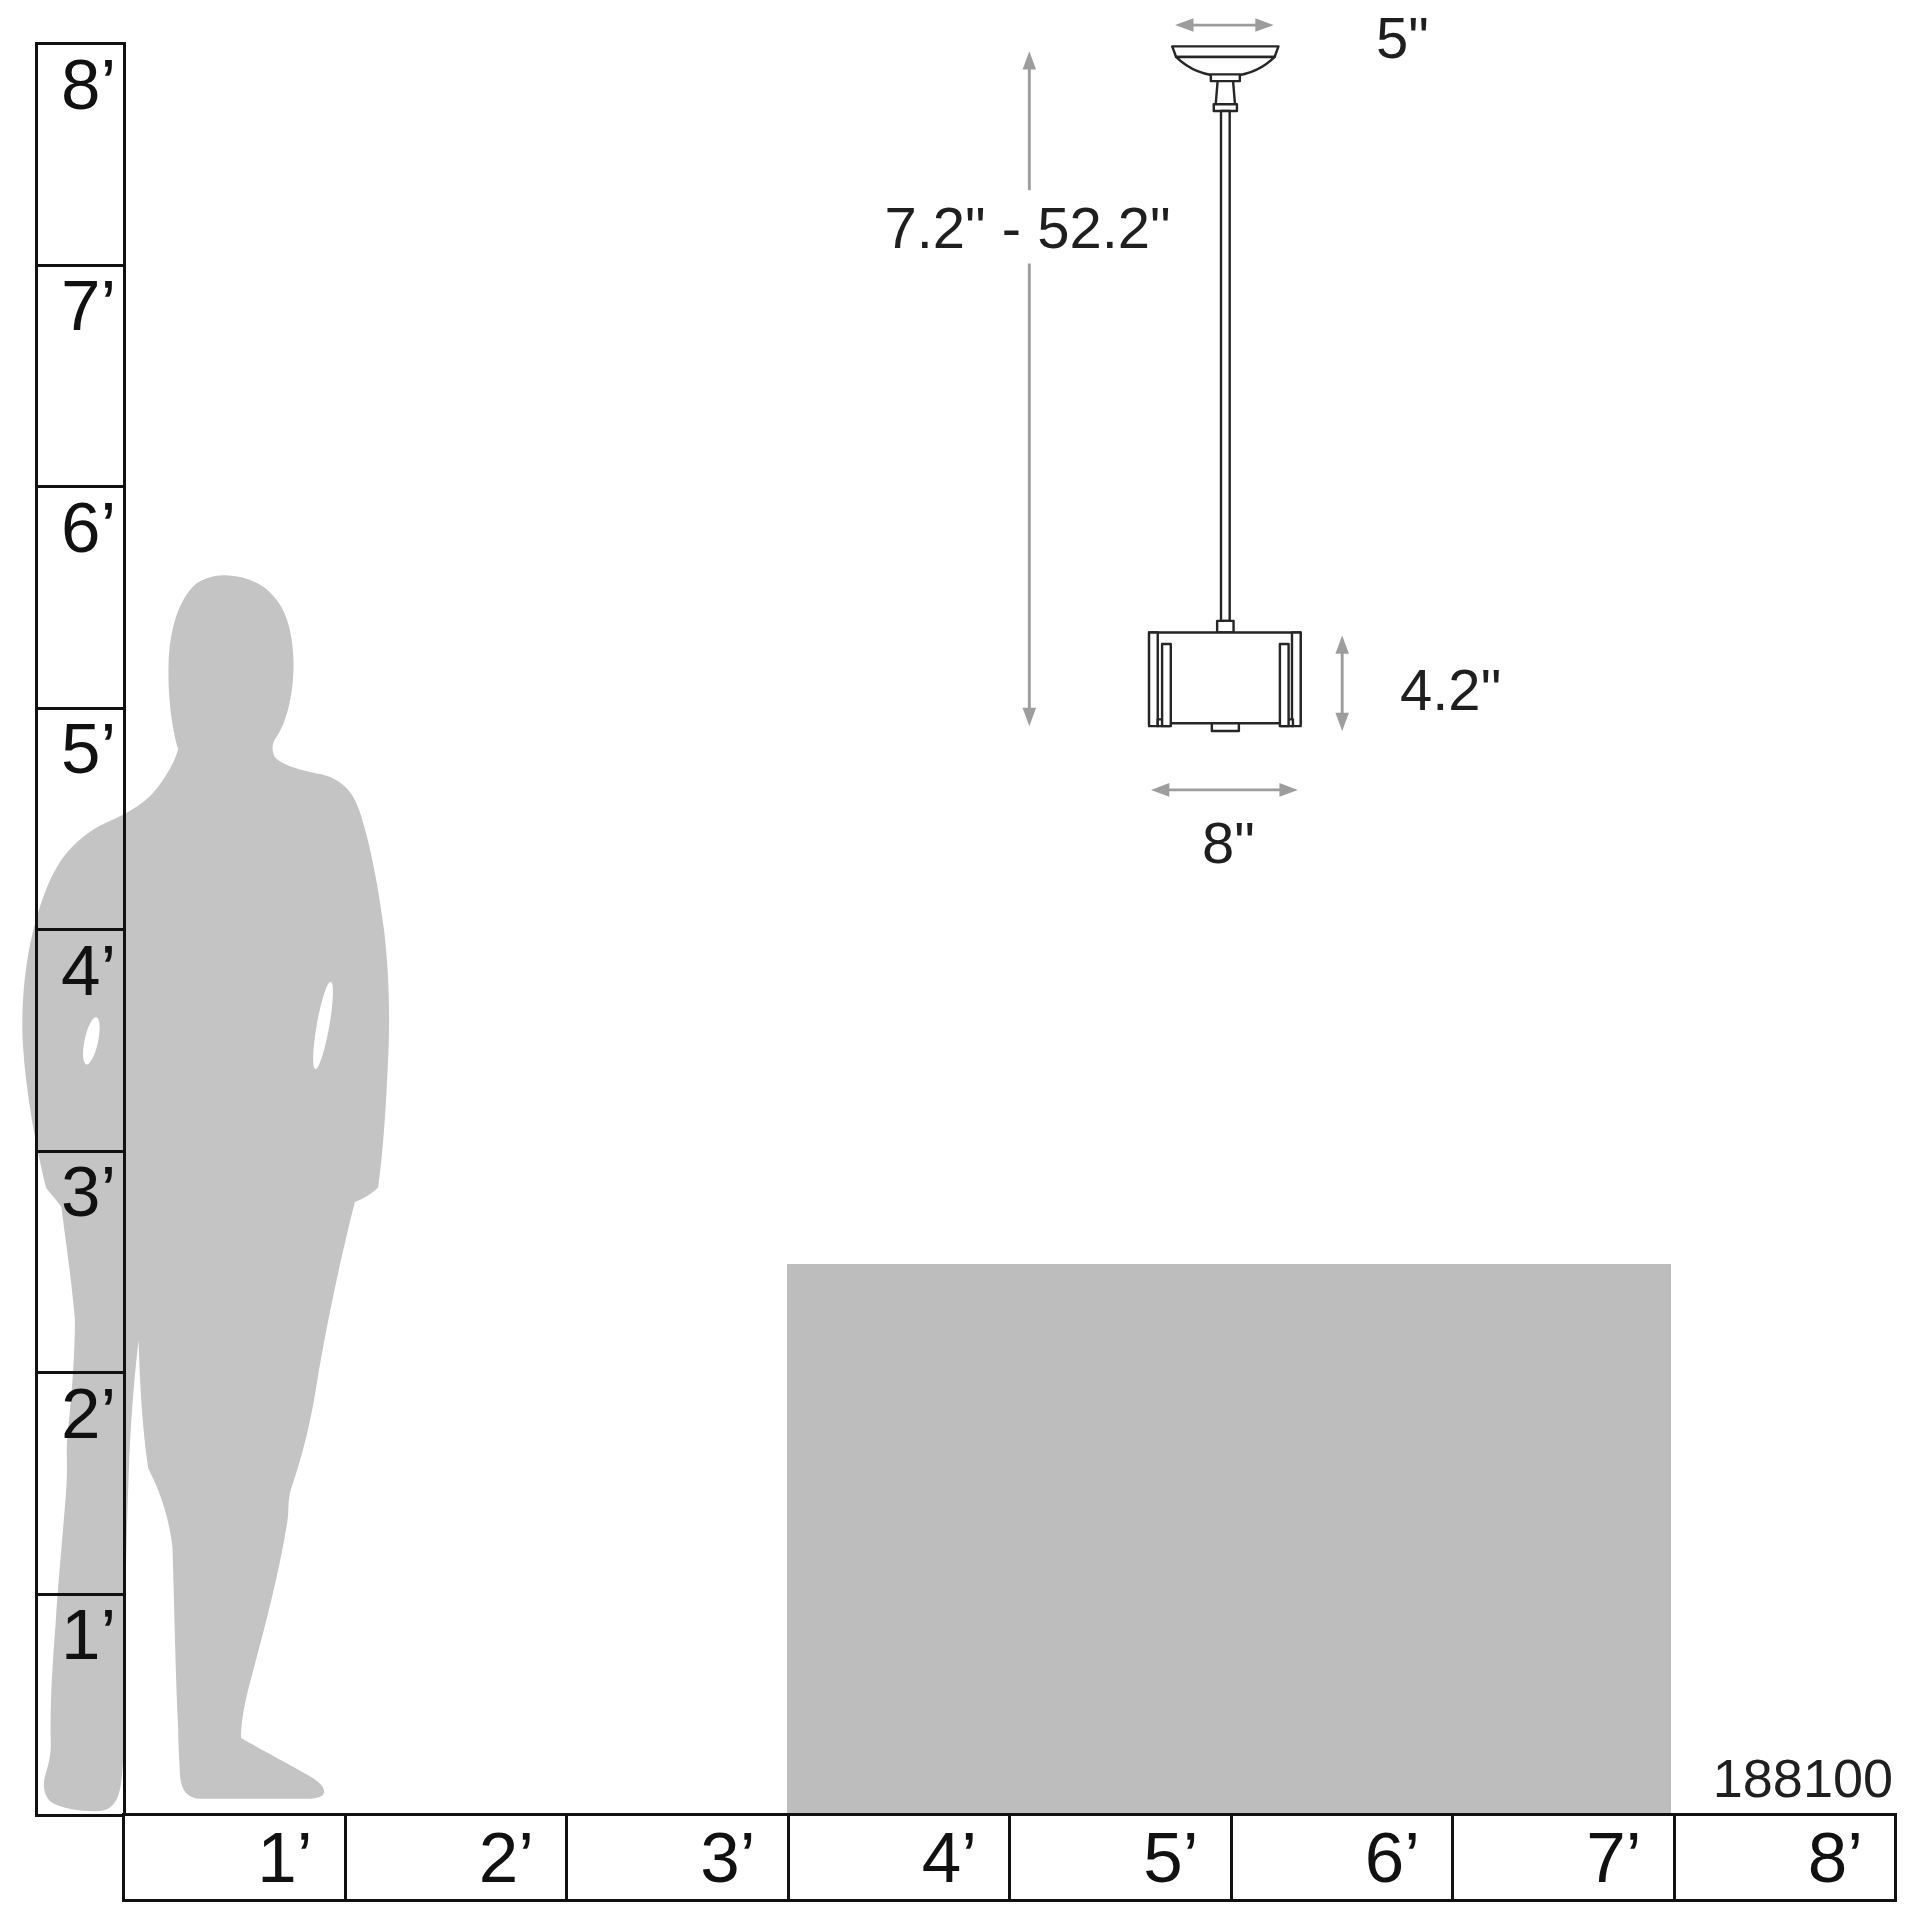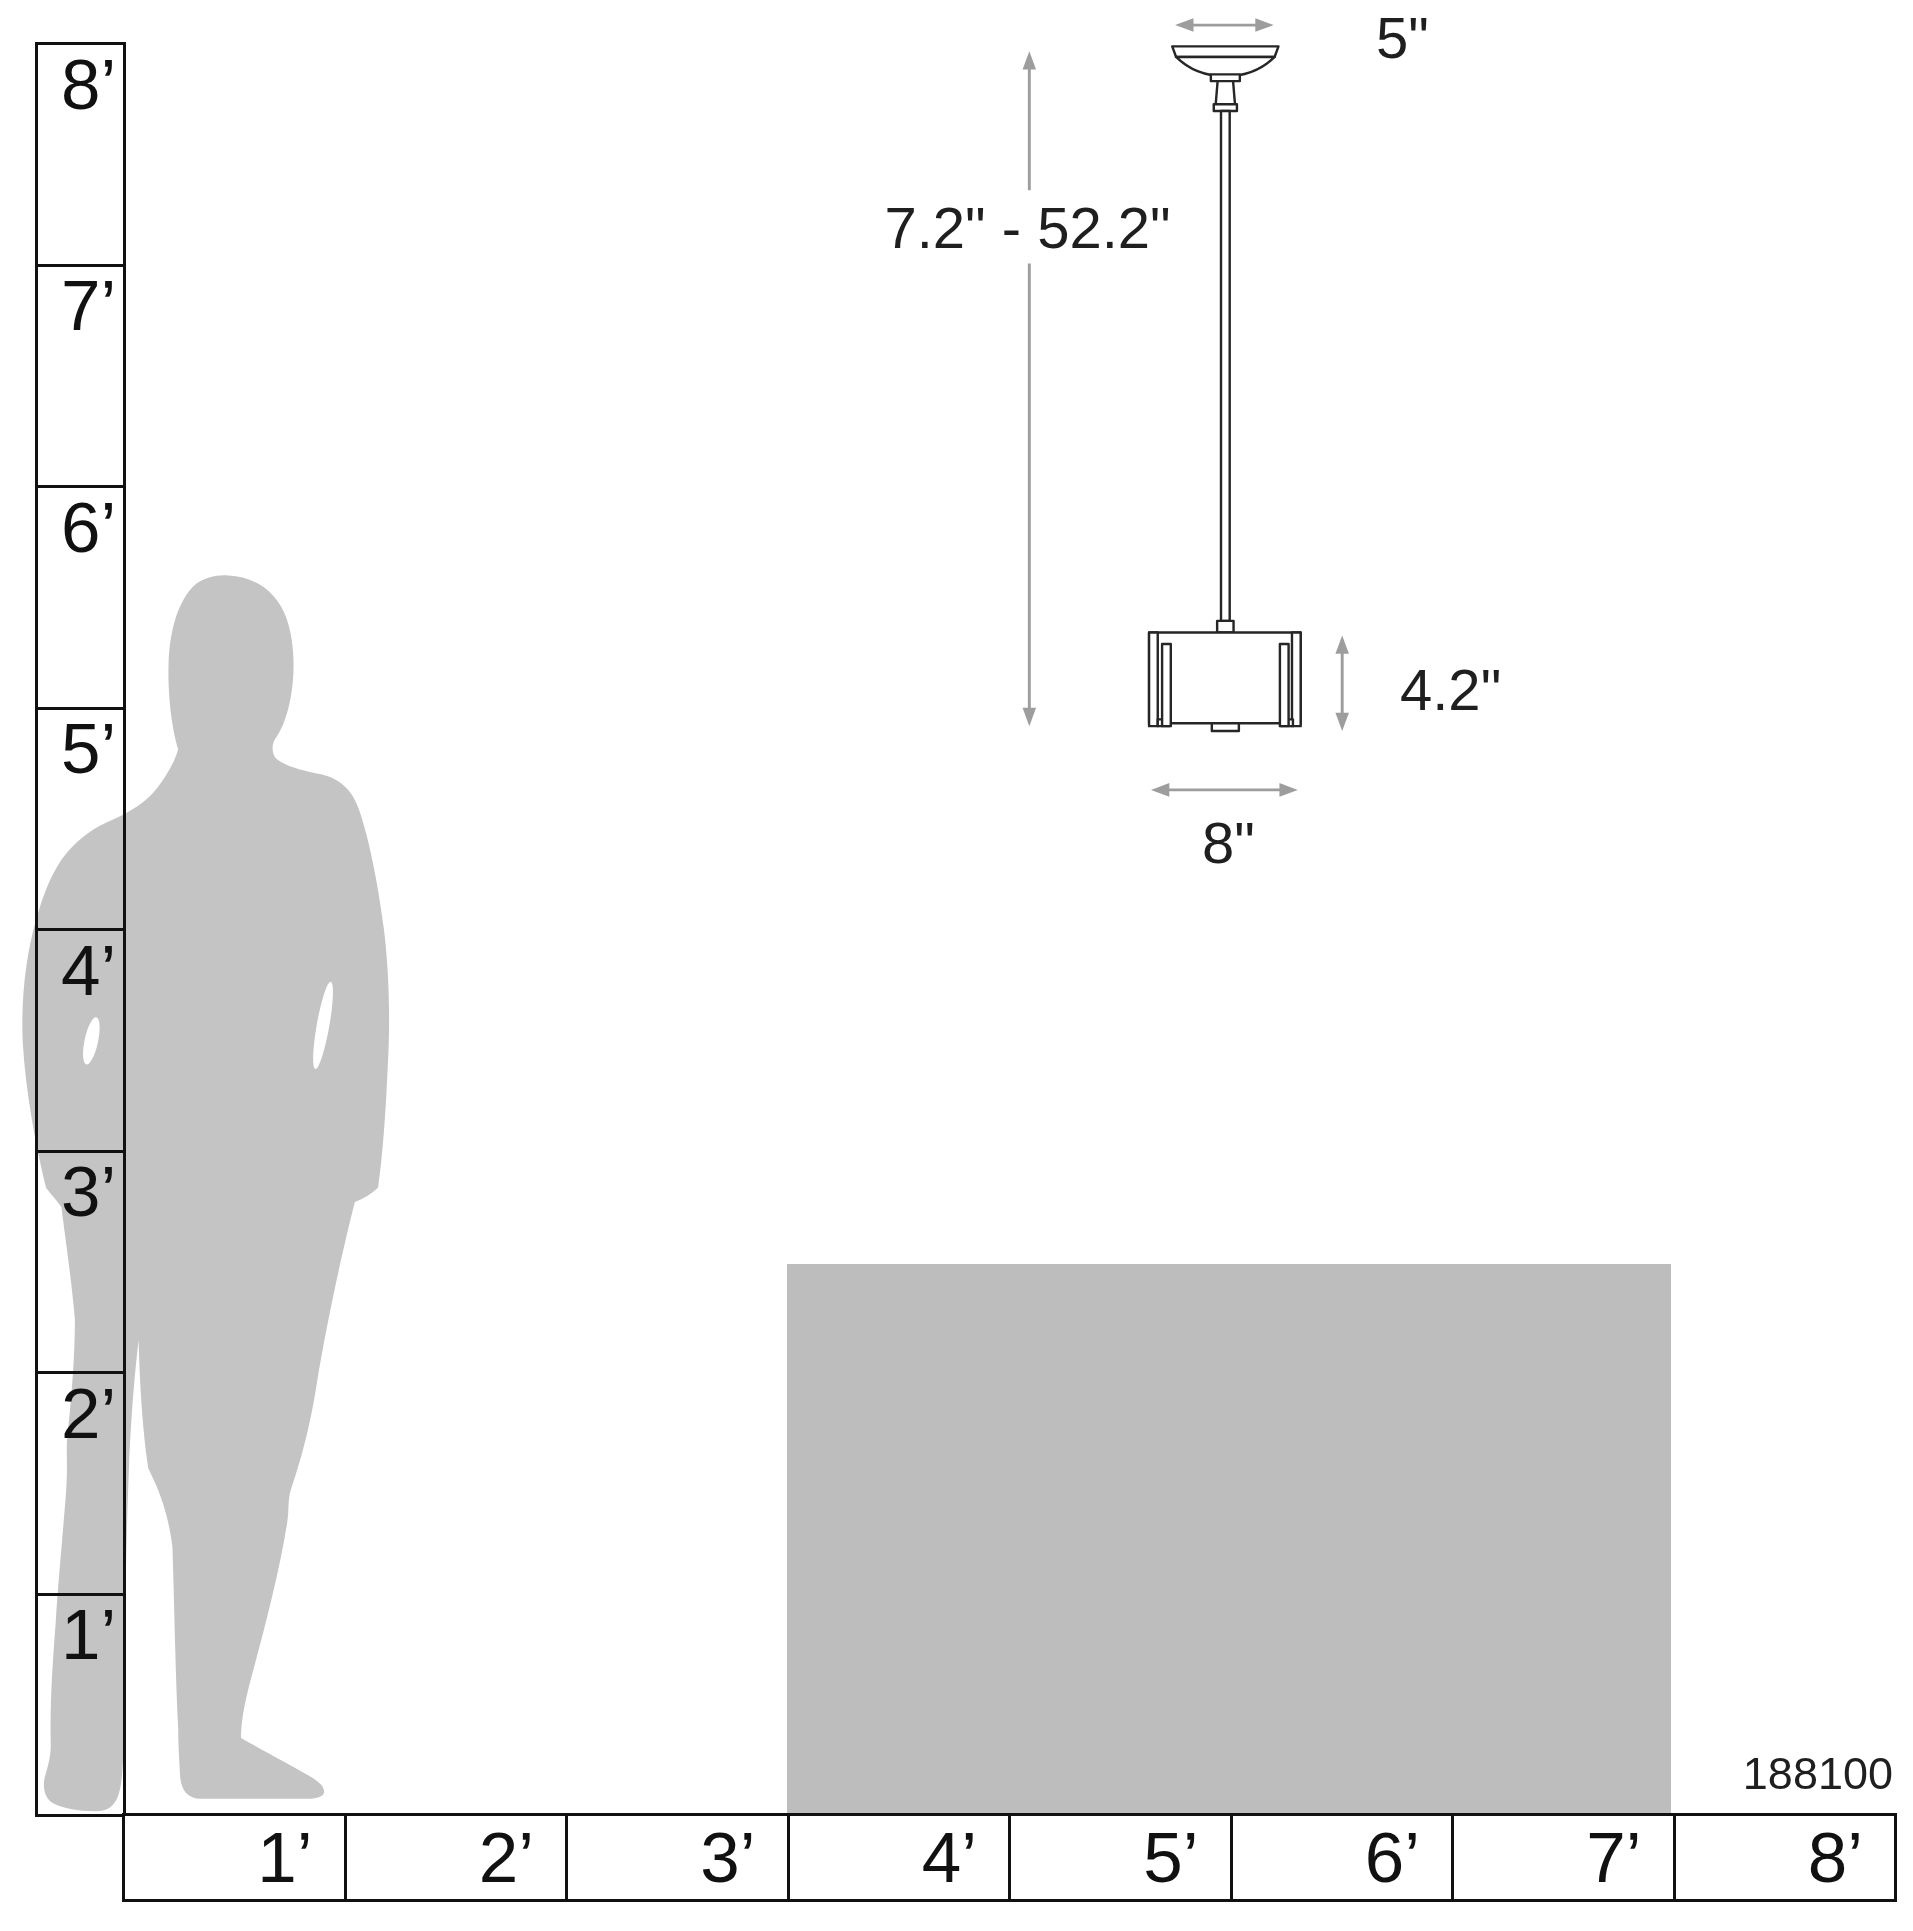--- a/index.html
+++ b/index.html
@@ -31,21 +31,21 @@
   }
   .h-cell:last-child{border-right:none;}
   
   .dim{
     font-size:58px;line-height:1.05;color:#1f1f1f;white-space:nowrap;
   }
   #canopy-width-label{left:1376px;top:7.7px;width:77px;}
   #height-range-label{left:873px;top:198px;width:309px;text-align:center;}
   #shade-height-label{left:1400px;top:660px;width:126px;}
   #shade-width-label{left:1168px;top:813px;width:121px;text-align:center;}
-  #model-number{left:1603px;top:1750px;width:290px;text-align:right;font-size:45px;line-height:1.05;color:#1f1f1f;}
+  #model-number{left:1603px;top:1750px;width:290px;text-align:right;font-size:54px;line-height:1.05;color:#1f1f1f;}
   
   .fixline{stroke:#262626;stroke-width:2.5;fill:#ffffff;stroke-linejoin:round;stroke-linecap:round;}
   .arrowline{stroke:#9d9d9d;stroke-width:3;fill:none;}
   .arrowhead{fill:#9d9d9d;stroke:none;}
 </style>
 </head>
 <body>
 
 <div id="canvas">
 

